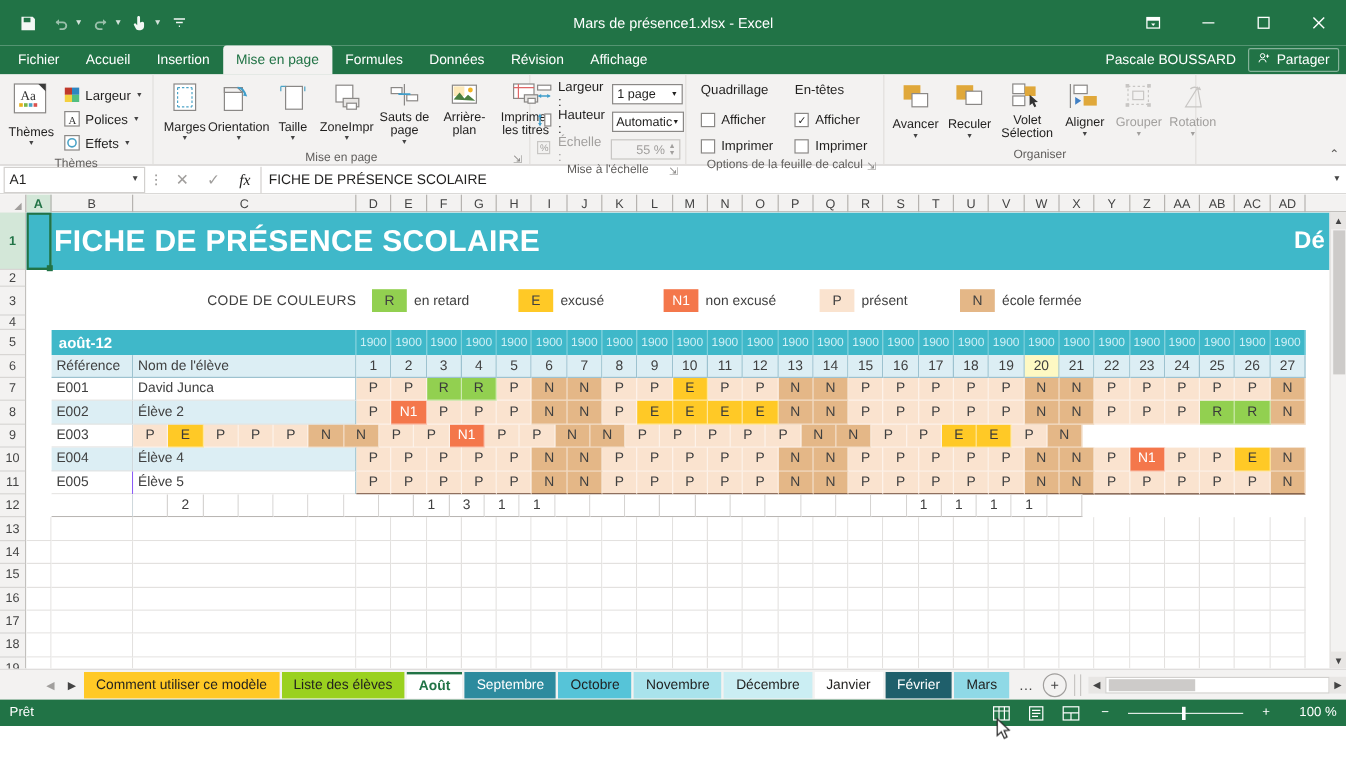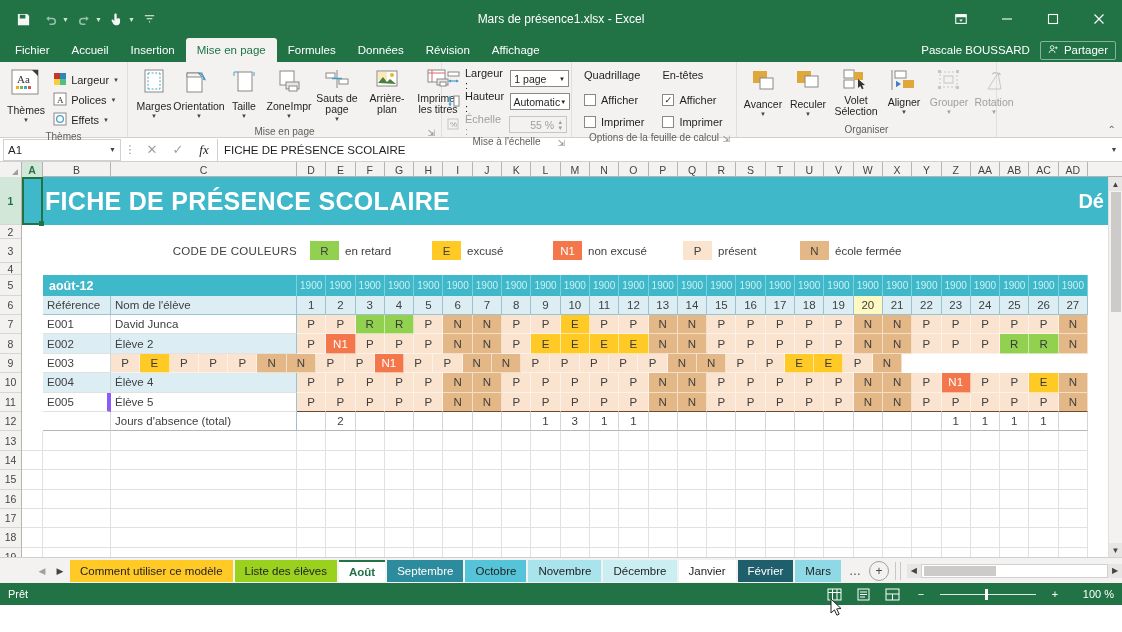--- a/index.html
+++ b/index.html
@@ -822,21 +822,21 @@
             <div class="gcell c" style="width: 29.3px; height: 19.4px;;background:#e4b787;color:#404040;font-size:11.5px;border-right:1px solid rgba(255,255,255,.55);border-bottom:1px solid rgba(255,255,255,.55)">N</div>
             <div class="gcell c" style="width: 29.3px; height: 19.4px;;background:#fae3cf;color:#404040;font-size:11.5px;border-right:1px solid rgba(255,255,255,.55);border-bottom:1px solid rgba(255,255,255,.55)">P</div>
             <div class="gcell c" style="width: 29.3px; height: 19.4px;;background:#f4774b;color:#ffffff;font-size:11.5px;border-right:1px solid rgba(255,255,255,.55);border-bottom:1px solid rgba(255,255,255,.55)">N1</div>
             <div class="gcell c" style="width: 29.3px; height: 19.4px;;background:#fae3cf;color:#404040;font-size:11.5px;border-right:1px solid rgba(255,255,255,.55);border-bottom:1px solid rgba(255,255,255,.55)">P</div>
             <div class="gcell c" style="width: 29.3px; height: 19.4px;;background:#fae3cf;color:#404040;font-size:11.5px;border-right:1px solid rgba(255,255,255,.55);border-bottom:1px solid rgba(255,255,255,.55)">P</div>
             <div class="gcell c" style="width: 29.3px; height: 19.4px;;background:#ffc926;color:#3a3a3a;font-size:11.5px;border-right:1px solid rgba(255,255,255,.55);border-bottom:1px solid rgba(255,255,255,.55)">E</div>
             <div class="gcell c" style="width: 29.3px; height: 19.4px;;background:#e4b787;color:#404040;font-size:11.5px;border-right:1px solid rgba(255,255,255,.55);border-bottom:1px solid rgba(255,255,255,.55)">N</div>
           </div>
           <div class="grow" style="height: 19.4px;">
             <div class="gcell" style="width: 21px; height: 19.4px;;background:#fff;border-right:none;border-bottom:none"></div>
-            <div class="gcell" style="width: 68px; height: 19.4px;;background:#ffffff;padding-left:4px;font-size:11.5px;color:#404040;border-right:4px solid #8b5cf6;border-bottom:1px solid #e3e1df">E005</div>
+            <div class="gcell" style="width: 68px; height: 19.4px;;background:#ffffff;padding-left:4px;font-size:11.5px;color:#404040;border-right:1px solid #8b5cf6;border-bottom:1px solid #e3e1df">E005</div>
             <div class="gcell" style="width: 186px; height: 19.4px;;background:#ffffff;padding-left:4px;font-size:11.5px;color:#404040;border-right:1px solid #9dc2cf;border-bottom:1px solid #e3e1df">Élève 5</div>
             <div class="gcell c" style="width: 29.3px; height: 19.4px;;background:#fae3cf;color:#404040;font-size:11.5px;border-right:1px solid rgba(255,255,255,.55);border-bottom:1.5px solid #6b4a3a">P</div>
             <div class="gcell c" style="width: 29.3px; height: 19.4px;;background:#fae3cf;color:#404040;font-size:11.5px;border-right:1px solid rgba(255,255,255,.55);border-bottom:1.5px solid #6b4a3a">P</div>
             <div class="gcell c" style="width: 29.3px; height: 19.4px;;background:#fae3cf;color:#404040;font-size:11.5px;border-right:1px solid rgba(255,255,255,.55);border-bottom:1.5px solid #6b4a3a">P</div>
             <div class="gcell c" style="width: 29.3px; height: 19.4px;;background:#fae3cf;color:#404040;font-size:11.5px;border-right:1px solid rgba(255,255,255,.55);border-bottom:1.5px solid #6b4a3a">P</div>
             <div class="gcell c" style="width: 29.3px; height: 19.4px;;background:#fae3cf;color:#404040;font-size:11.5px;border-right:1px solid rgba(255,255,255,.55);border-bottom:1.5px solid #6b4a3a">P</div>
             <div class="gcell c" style="width: 29.3px; height: 19.4px;;background:#e4b787;color:#404040;font-size:11.5px;border-right:1px solid rgba(255,255,255,.55);border-bottom:1.5px solid #6b4a3a">N</div>
             <div class="gcell c" style="width: 29.3px; height: 19.4px;;background:#e4b787;color:#404040;font-size:11.5px;border-right:1px solid rgba(255,255,255,.55);border-bottom:1.5px solid #6b4a3a">N</div>
             <div class="gcell c" style="width: 29.3px; height: 19.4px;;background:#fae3cf;color:#404040;font-size:11.5px;border-right:1px solid rgba(255,255,255,.55);border-bottom:1.5px solid #6b4a3a">P</div>
             <div class="gcell c" style="width: 29.3px; height: 19.4px;;background:#fae3cf;color:#404040;font-size:11.5px;border-right:1px solid rgba(255,255,255,.55);border-bottom:1.5px solid #6b4a3a">P</div>
@@ -855,21 +855,20 @@
             <div class="gcell c" style="width: 29.3px; height: 19.4px;;background:#fae3cf;color:#404040;font-size:11.5px;border-right:1px solid rgba(255,255,255,.55);border-bottom:1.5px solid #6b4a3a">P</div>
             <div class="gcell c" style="width: 29.3px; height: 19.4px;;background:#fae3cf;color:#404040;font-size:11.5px;border-right:1px solid rgba(255,255,255,.55);border-bottom:1.5px solid #6b4a3a">P</div>
             <div class="gcell c" style="width: 29.3px; height: 19.4px;;background:#fae3cf;color:#404040;font-size:11.5px;border-right:1px solid rgba(255,255,255,.55);border-bottom:1.5px solid #6b4a3a">P</div>
             <div class="gcell c" style="width: 29.3px; height: 19.4px;;background:#fae3cf;color:#404040;font-size:11.5px;border-right:1px solid rgba(255,255,255,.55);border-bottom:1.5px solid #6b4a3a">P</div>
             <div class="gcell c" style="width: 29.3px; height: 19.4px;;background:#fae3cf;color:#404040;font-size:11.5px;border-right:1px solid rgba(255,255,255,.55);border-bottom:1.5px solid #6b4a3a">P</div>
             <div class="gcell c" style="width: 29.3px; height: 19.4px;;background:#e4b787;color:#404040;font-size:11.5px;border-right:1px solid rgba(255,255,255,.55);border-bottom:1.5px solid #6b4a3a">N</div>
           </div>
           <div class="grow" style="height: 19.4px;">
             <div class="gcell" style="width: 21px; height: 19.4px;;background:#fff;border-right:none;border-bottom:none"></div>
             <div class="gcell" style="width: 68px; height: 19.4px;;background:#fff;border-right:1px solid #cfd8dc;border-bottom:1px solid #b9b6b3"></div>
-            <div class="gcell" style="width: 186px; height: 19.4px;;background:#fff;padding-left:4px;font-size:11.5px;color:#404040;border-right:1px solid #9dc2cf;border-bottom:1px solid #b9b6b3">Jours d'absence (total)</div>
             <div class="gcell c" style="width: 29.3px; height: 19.4px;;background:#fff;font-size:11.5px;color:#404040;border-right:1px solid #d6d4d2;border-bottom:1px solid #b9b6b3"></div>
             <div class="gcell c" style="width: 29.3px; height: 19.4px;;background:#fff;font-size:11.5px;color:#404040;border-right:1px solid #d6d4d2;border-bottom:1px solid #b9b6b3">2</div>
             <div class="gcell c" style="width: 29.3px; height: 19.4px;;background:#fff;font-size:11.5px;color:#404040;border-right:1px solid #d6d4d2;border-bottom:1px solid #b9b6b3"></div>
             <div class="gcell c" style="width: 29.3px; height: 19.4px;;background:#fff;font-size:11.5px;color:#404040;border-right:1px solid #d6d4d2;border-bottom:1px solid #b9b6b3"></div>
             <div class="gcell c" style="width: 29.3px; height: 19.4px;;background:#fff;font-size:11.5px;color:#404040;border-right:1px solid #d6d4d2;border-bottom:1px solid #b9b6b3"></div>
             <div class="gcell c" style="width: 29.3px; height: 19.4px;;background:#fff;font-size:11.5px;color:#404040;border-right:1px solid #d6d4d2;border-bottom:1px solid #b9b6b3"></div>
             <div class="gcell c" style="width: 29.3px; height: 19.4px;;background:#fff;font-size:11.5px;color:#404040;border-right:1px solid #d6d4d2;border-bottom:1px solid #b9b6b3"></div>
             <div class="gcell c" style="width: 29.3px; height: 19.4px;;background:#fff;font-size:11.5px;color:#404040;border-right:1px solid #d6d4d2;border-bottom:1px solid #b9b6b3"></div>
             <div class="gcell c" style="width: 29.3px; height: 19.4px;;background:#fff;font-size:11.5px;color:#404040;border-right:1px solid #d6d4d2;border-bottom:1px solid #b9b6b3">1</div>
             <div class="gcell c" style="width: 29.3px; height: 19.4px;;background:#fff;font-size:11.5px;color:#404040;border-right:1px solid #d6d4d2;border-bottom:1px solid #b9b6b3">3</div>

